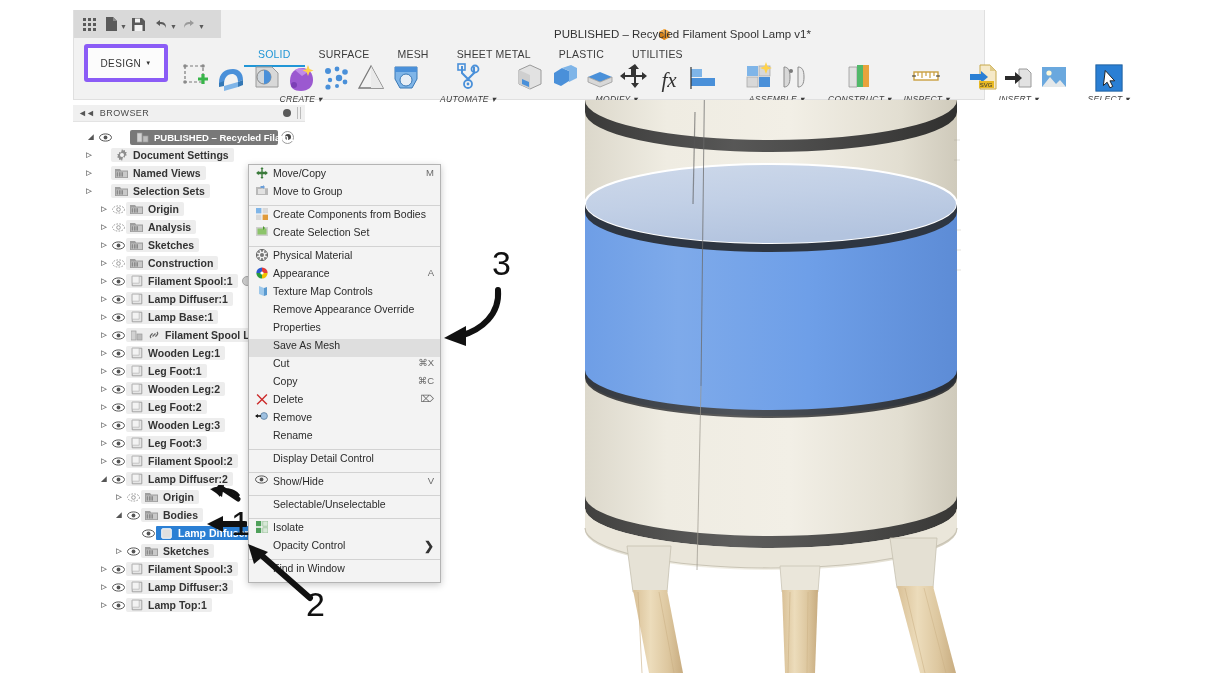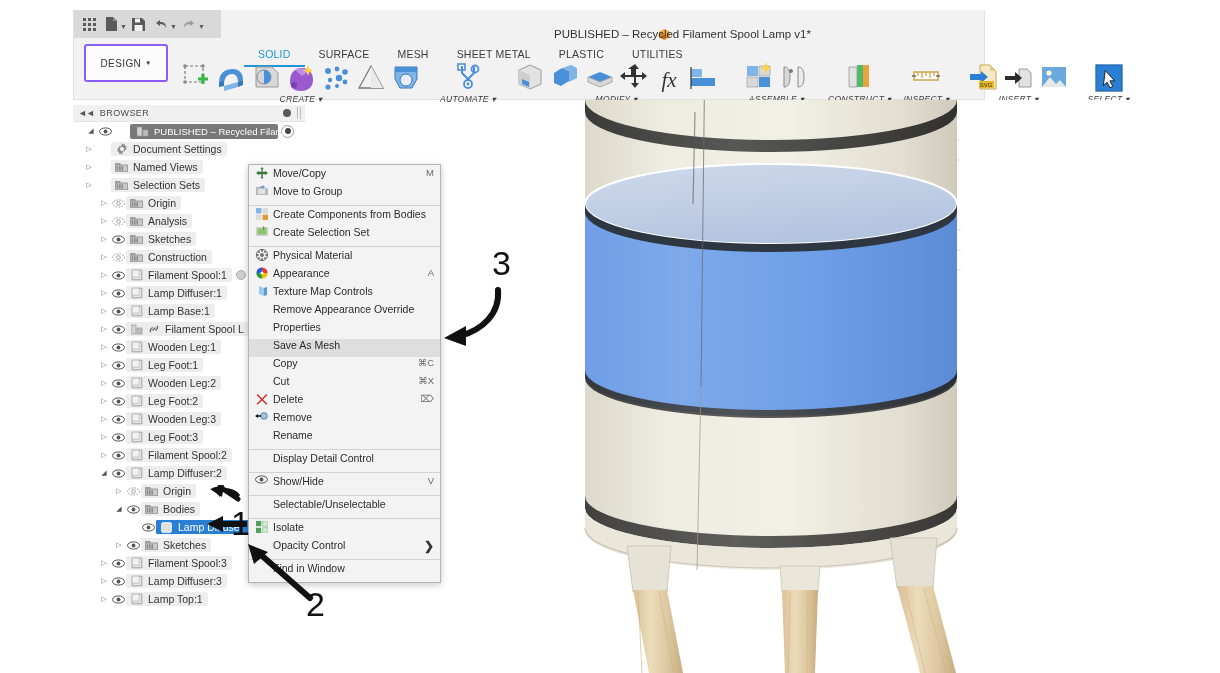--- a/index.html
+++ b/index.html
@@ -48,21 +48,21 @@
   .tab {
     font-size: 10.5px; color: #3c3c3c; padding: 2px 14px 5px 14px;
     letter-spacing: 0.2px; white-space: nowrap;
   }
   .tab.active { color: #2196d6; border-bottom: 2px solid #2196d6; }
 
   
   .design-box {
     position: absolute; left: 10px; top: 34px;
     width: 84px; height: 38px;
-    background: #fcfcfc; border: 2px solid #8b5cf6; border-radius: 3px;
+    background: #fcfcfc; border: 4px solid #8b5cf6; border-radius: 3px;
     display: flex; align-items: center; justify-content: center;
     font-size: 10px; color: #333; gap: 4px; letter-spacing: .4px;
   }
 
   
   .ribbon {
     position: absolute; left: 100px; top: 50px; right: 0; height: 40px;
     display: flex; align-items: flex-start;
   }
   .rgroup { display: flex; flex-direction: column; align-items: center; position: relative; }
@@ -89,21 +89,21 @@
     position: absolute; right: 14px; top: 4px;
     width: 8px; height: 8px; border-radius: 50%; background: #5a5a5a;
   }
   .browser-head .grip {
     position: absolute; right: 4px; top: 2px; width: 1px; height: 12px; background:#bbb;
   }
   .browser-head .grip2 {
     position: absolute; right: 7px; top: 2px; width: 1px; height: 12px; background:#bbb;
   }
 
-  .tree { position: relative; padding-top: 0; }
+  .tree { position: relative; padding-top: 6px; font-weight: bold; }
   .row {
     position: relative; height: 18px;
     display: flex; align-items: center;
     font-size: 10.5px; color: #333; white-space: nowrap;
   }
   .row .pill {
     display: inline-flex; align-items: center; height: 14px;
     background: #ededed; border-radius: 2px; padding: 0 5px 0 2px;
   }
   .arrow {
@@ -1162,27 +1162,27 @@
         <div class="ci">
           <span class="ci-ico"></span>
           <span class="ci-lbl">Properties</span>
         </div>
         <div class="ci sel">
           <span class="ci-ico"></span>
           <span class="ci-lbl">Save As Mesh</span>
         </div>
         <div class="ci">
           <span class="ci-ico"></span>
+          <span class="ci-lbl">Cut</span>
+          <span class="ci-key">⌘X</span>
+        </div>
+        <div class="ci">
+          <span class="ci-ico"></span>
           <span class="ci-lbl">Copy</span>
           <span class="ci-key">⌘C</span>
-        </div>
-        <div class="ci">
-          <span class="ci-ico"></span>
-          <span class="ci-lbl">Cut</span>
-          <span class="ci-key">⌘X</span>
         </div>
         <div class="ci">
           <span class="ci-ico">
             <svg width="12" height="12" viewBox="0 0 12 12">
               <path d="M1.6 1L6 5.4 10.4 1l1 1L7 6.4l4.4 4.4-1 1L6 7.4 1.6 11.8l-1-1L5 6.4.6 2z" fill="#cc2b2b"></path>
             </svg>
           </span>
           <span class="ci-lbl">Delete</span>
           <span class="ci-key">⌦</span>
         </div>

